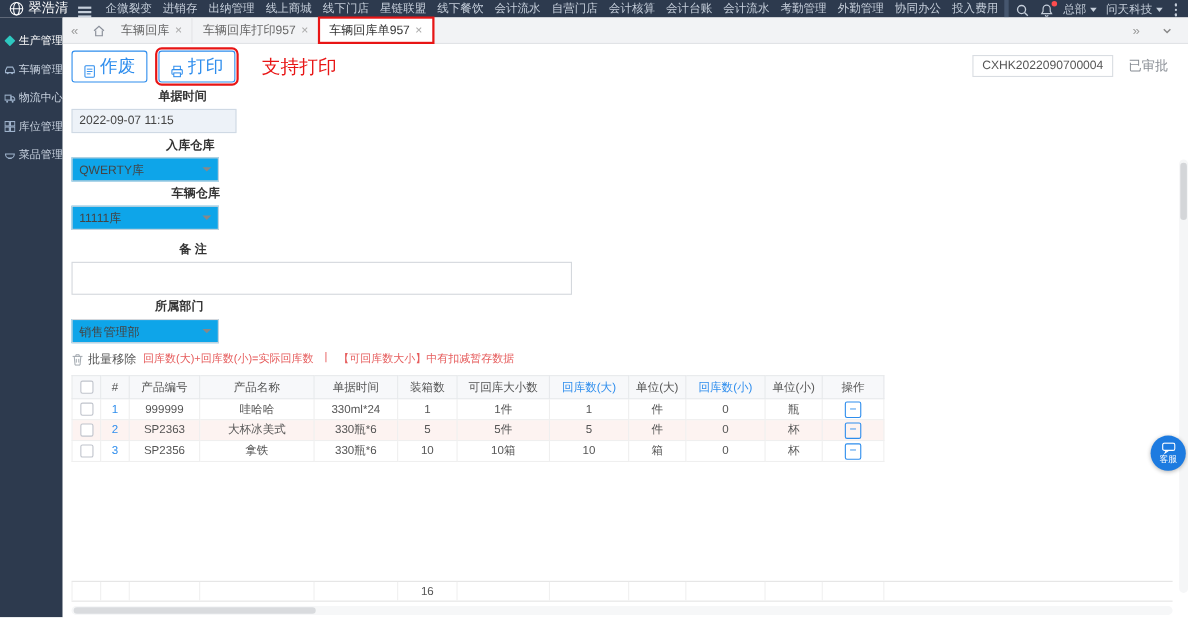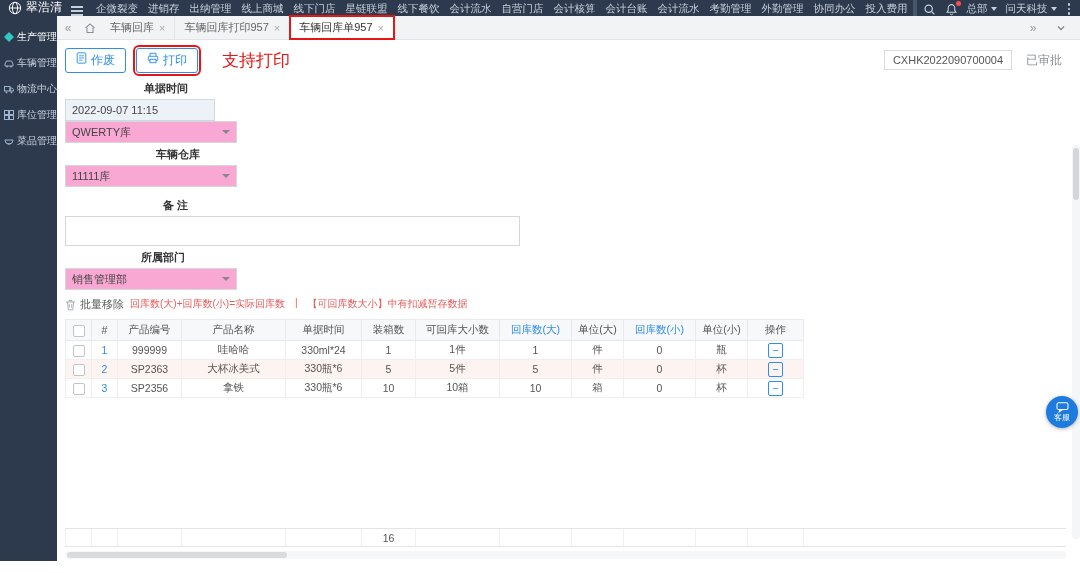--- a/index.html
+++ b/index.html
@@ -36,34 +36,34 @@
   .tb-ctrl{width:22px;display:flex;align-items:center;justify-content:center;color:#999;cursor:pointer;font-size:12px;}
   .tab{display:flex;align-items:center;gap:5px;padding:0 9px;border-right:1px solid #e3e4e7;cursor:pointer;white-space:nowrap;}
   .tab .x{color:#aaa;font-size:11px;cursor:pointer;}
   .tab.active{background:#fff;color:#333;}
   .tab.annotated{outline:2px solid #e81515;outline-offset:-1px;z-index:2;}
   .tb-right{margin-left:auto;display:flex;align-items:center;gap:6px;padding-right:8px;}
 
   
   .panel{flex:1;display:flex;flex-direction:column;padding:5px 14px 2px 8px;position:relative;min-height:0;}
   .toolbar{display:flex;align-items:center;height:30px;flex-shrink:0;}
-  .btn{display:inline-flex;align-items:flex-start;gap:4px;border:1px solid #2e8ded;background:#fff;color:#2e8ded;border-radius:3px;font-size:12px;padding:3px 10px;cursor:pointer;margin-right:10px;font-family:inherit;}
+  .btn{display:inline-flex;align-items:flex-end;gap:4px;border:1px solid #2e8ded;background:#fff;color:#2e8ded;border-radius:3px;font-size:16px;padding:3px 10px;cursor:pointer;margin-right:10px;font-family:inherit;}
   .btn.annotated{outline:2px solid #e81515;outline-offset:1px;}
   .annot-text{color:#e81515;font-size:17px;margin-left:14px;white-space:nowrap;}
   .toolbar-right{margin-left:auto;display:flex;align-items:center;gap:10px;}
   .docno{border:1px solid #d9dde2;font-size:11px;color:#555;padding:3px 8px;min-width:128px;text-align:center;}
   .status{color:#8a8f96;font-size:12px;padding:3px 4px;}
 
   
   .form{flex-shrink:0;font-size:11px;color:#333;margin-top:2px;}
   .frow{display:flex;align-items:flex-start;margin-bottom:7px;flex-direction:column;}
   .lbl{font-weight:bold;text-align:right;padding-right:10px;line-height:22px;white-space:nowrap;color:#333;}
   .w1{width:133px;}.w2{width:140px;}.w3{width:145px;}.w4{width:130px;}
   .inp{width:150px;height:22px;border:1px solid #cfd9e4;background:#edf2f8;font-size:11px;color:#444;padding:0 6px;font-family:inherit;}
-  .select{width:172px;height:22px;border:1px solid #d4d8dd;background:#f9a8d4;display:flex;align-items:center;justify-content:space-between;padding:0 6px;cursor:pointer;color:#444;}
+  .select{width:134px;height:22px;border:1px solid #d4d8dd;background:#0ea5e9;display:flex;align-items:center;justify-content:space-between;padding:0 6px;cursor:pointer;color:#444;}
   .caret2{width:0;height:0;border-left:4px solid transparent;border-right:4px solid transparent;border-top:4.5px solid #888;}
   .remark{width:455px;height:30px;border:1px solid #d4d8dd;resize:none;font-family:inherit;font-size:11px;padding:3px 5px;}
 
   
   .grid-head{display:flex;align-items:flex-start;gap:6px;height:22px;flex-shrink:0;font-size:11px;color:#555;}
   .batch{display:inline-flex;align-items:center;gap:4px;cursor:pointer;}
   .hint{color:#e65c5c;font-size:10px;display:flex;gap:10px;white-space:nowrap;}
   table.grid{border-collapse:collapse;table-layout:fixed;width:738px;flex-shrink:0;}
   .grid th{background:#f7f8fa;border:1px solid #e7e9ec;font-weight:normal;font-size:10.5px;color:#555;height:21px;}
   .grid th.blue{color:#2e8ded;}
@@ -268,20 +268,21 @@
           <div class="toolbar-right">
             <div class="docno">CXHK2022090700004</div>
             <div class="status">已审批</div>
           </div>
         </div>
 
         <div class="form">
           <div class="frow">
             <span class="lbl w1">单据时间</span>
             <input class="inp" readonly="" value="2022-09-07 11:15" style="">
+            <span class="lbl w2">入库仓库</span>
             <div class="select">
               <span>QWERTY库</span>
               <i class="caret2"></i>
             </div>
             <span class="lbl w3">车辆仓库</span>
             <div class="select">
               <span>11111库</span>
               <i class="caret2"></i>
             </div>
           </div>

